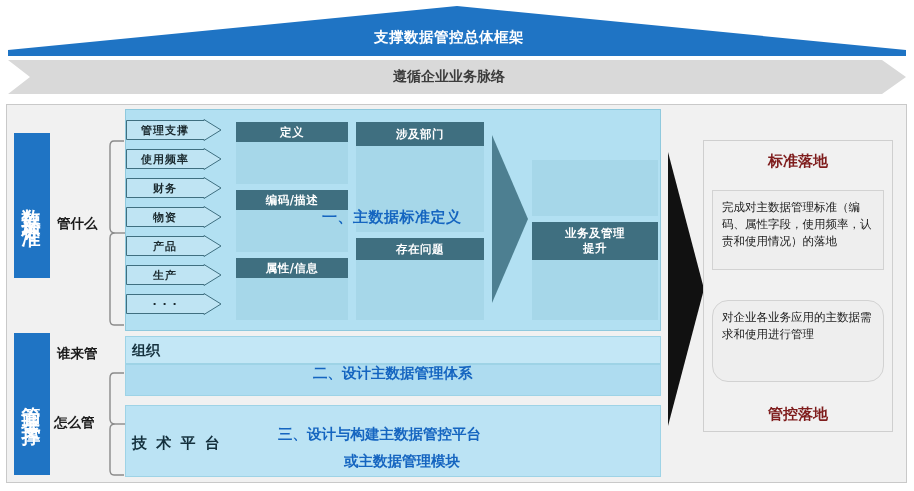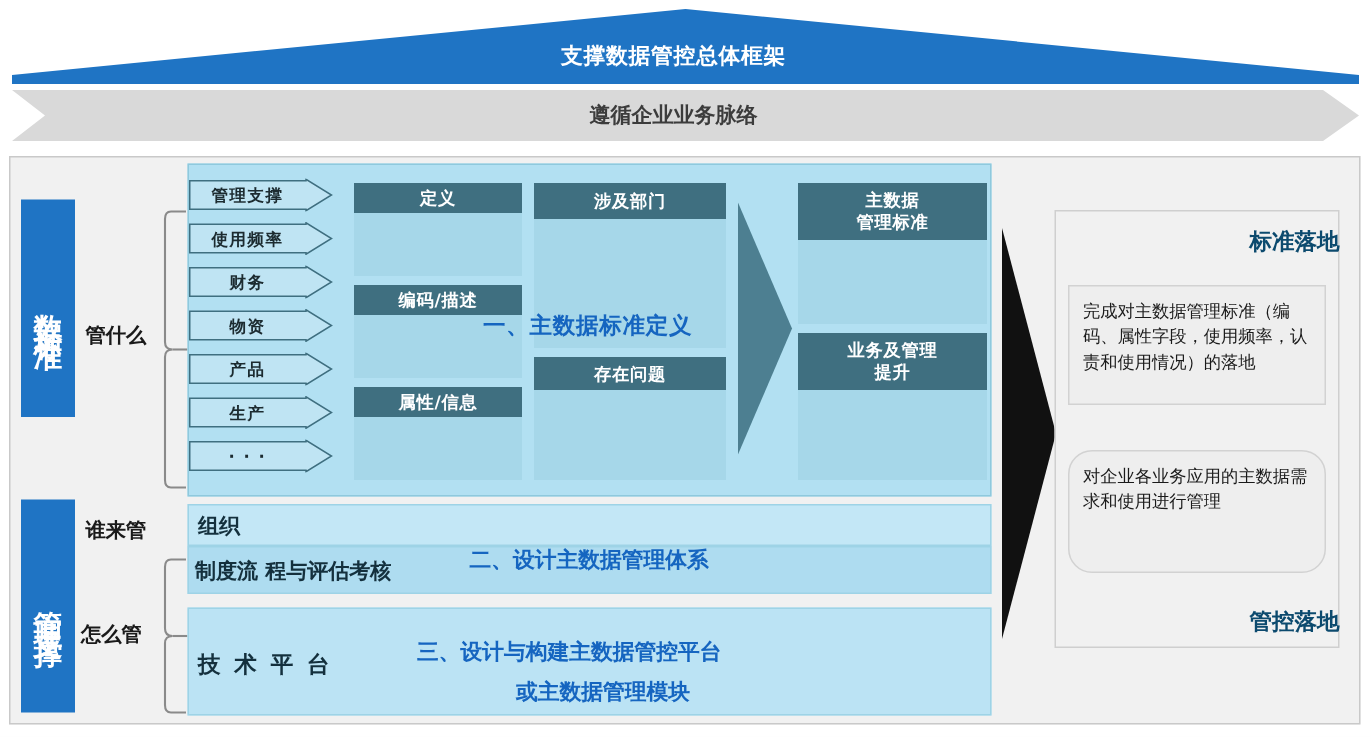--- a/index.html
+++ b/index.html
@@ -63,21 +63,21 @@
   .rowlabel{position:absolute;color:#14303d;font-weight:bold;font-size:14px;white-space:nowrap;}
   .rowtitle{position:absolute;color:#1565c0;font-weight:bold;font-size:14.5px;
             white-space:nowrap;text-align:center;}
 
   
   .blackchev{position:absolute;left:664px;top:150px;width:42px;height:278px;}
 
   
   .rpanel{position:absolute;left:703px;top:140px;width:190px;height:292px;
           background:#f1f1f1;border:1px solid #cfcfcf;box-sizing:border-box;}
-  .rtitle{position:absolute;width:190px;text-align:right;color:#0c4a6e;
+  .rtitle{position:absolute;width:190px;text-align:center;color:#7f1d1d;
           font-weight:bold;font-size:15px;}
   .rbox{position:absolute;left:712px;width:172px;background:#eeeeee;
         border:1px solid #d2d2d2;box-sizing:border-box;padding:8px 9px;
         color:#1a1a1a;font-size:11.5px;line-height:17px;}
 </style>
 </head>
 <body>
 
 <div id="stage">
 
@@ -204,26 +204,20 @@
 
     <div class="blk" style="left:230px;top:128px;width:128px;height:22px;">
       <div class="hd">
           <span>存在问题</span>
         </div>
     </div>
     <div class="blk" style="left:230px;top:150px;width:128px;height:60px;">
         <div class="bd"></div>
       </div>
 
-    <div class="blk" style="left:406px;top:12px;width:126px;height:38px;">
-      <div class="hd">
-        <span>主数据</span>
-        <span>管理标准</span>
-      </div>
-    </div>
     <div class="blk" style="left:406px;top:50px;width:126px;height:56px;">
         <div class="bd"></div>
       </div>
 
     <div class="blk" style="left:406px;top:112px;width:126px;height:38px;">
       <div class="hd">
         <span>业务及管理</span>
         <span>提升</span>
       </div>
     </div>
@@ -238,21 +232,20 @@
     </svg>
   </div>
 
   <div class="midtitle" style="left:322px;top:208px;text-align:center;">一、主数据标准定义</div>
 
   <div class="lowrow" style="left:125px;top:336px;width:536px;height:28px;background:#c3e7f6;"></div>
   <div class="lowrow" style="left:125px;top:364px;width:536px;height:32px;background:#aedcf0;"></div>
   <div class="lowrow" style="left:125px;top:405px;width:536px;height:72px;background:#bbe3f4;"></div>
 
   <div class="rowlabel" style="left:132px;top:342px;">组织</div>
-  <div class="rowlabel" style="left:130px;top:372px;">制度流 程与评估考核</div>
   <div class="rowlabel" style="left:132px;top:434px;font-size:15px;letter-spacing:2px;">技 术 平 台</div>
 
   <div class="rowtitle" style="left:313px;top:364px;">二、设计主数据管理体系</div>
   <div class="rowtitle" style="left:278px;top:425px;">三、设计与构建主数据管控平台</div>
   <div class="rowtitle" style="left:344px;top:452px;">或主数据管理模块</div>
 
   <div class="blackchev">
     <svg width="42" height="278" viewBox="0 0 42 278">
       <polygon points="4,2 40,139 4,276" fill="#111111"></polygon>
     </svg>

